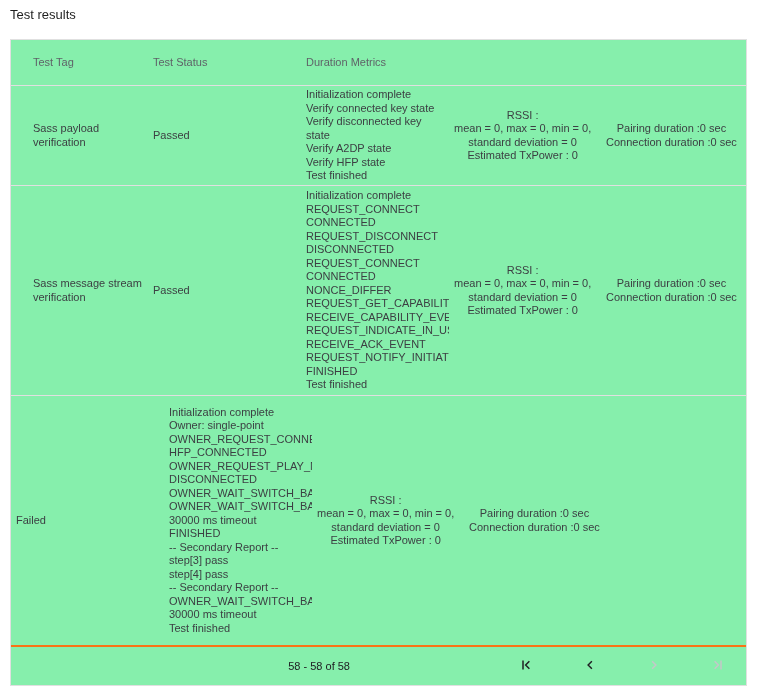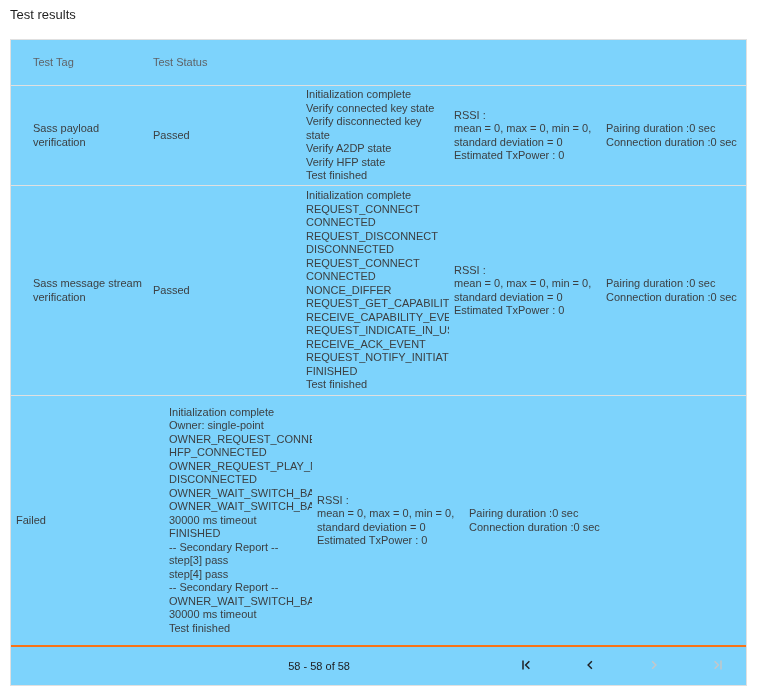--- a/index.html
+++ b/index.html
@@ -13,21 +13,21 @@
   .page { padding: 7px 10px 0 10px; }
   .title {
     font-size: 13px;
     font-weight: 500;
     color: #1f1f1f;
     margin-bottom: 17px;
   }
   .card {
     width: 737px;
     border: 1px solid #e0e0e0;
-    background: #7dd3fc;
+    background: #86efac;
   }
   .thead, .trow {
     display: flex;
     width: 100%;
   }
   .thead { height: 45px; }
   .thead .td {
     color: #5f6368;
     font-size: 11px;
   }
@@ -43,21 +43,21 @@
     line-height: 13.5px;
     flex: none;
   }
   .c1 { width: 137px; padding-left: 22px; }
   .c2 { width: 153px; padding-left: 5px; }
   .c3 { width: 148px; padding-left: 5px; }
   .c4 { width: 152px; padding-left: 5px; }
   .c5 { width: 145px; padding-left: 5px; }
   .wrap-text { white-space: pre-line; }
   .msg-text   { white-space: pre-line; width: 137px; }
-  .pre-text   { white-space: pre; }
+  .pre-text   { white-space: pre; text-align: center; }
   .tfoot {
     border-top: 2px solid #f97316;
     height: 40px;
     display: flex;
     align-items: center;
     justify-content: flex-end;
     padding-right: 16px;
   }
   .range-label {
     font-size: 11px;
@@ -84,20 +84,23 @@
   <div class="title">Test results</div>
 
   <div class="card">
 
     <div class="thead">
       <div class="td c1">
         <span>Test Tag</span>
       </div>
       <div class="td c2">
         <span>Test Status</span>
+      </div>
+      <div class="td c5">
+        <span>Duration Metrics</span>
       </div>
     </div>
 
     <div class="trow row-0">
       <div class="td c1">
         <div class="wrap-text">Sass payload verification</div>
       </div>
       <div class="td c2">
         <div class="wrap-text">Passed</div>
       </div>

